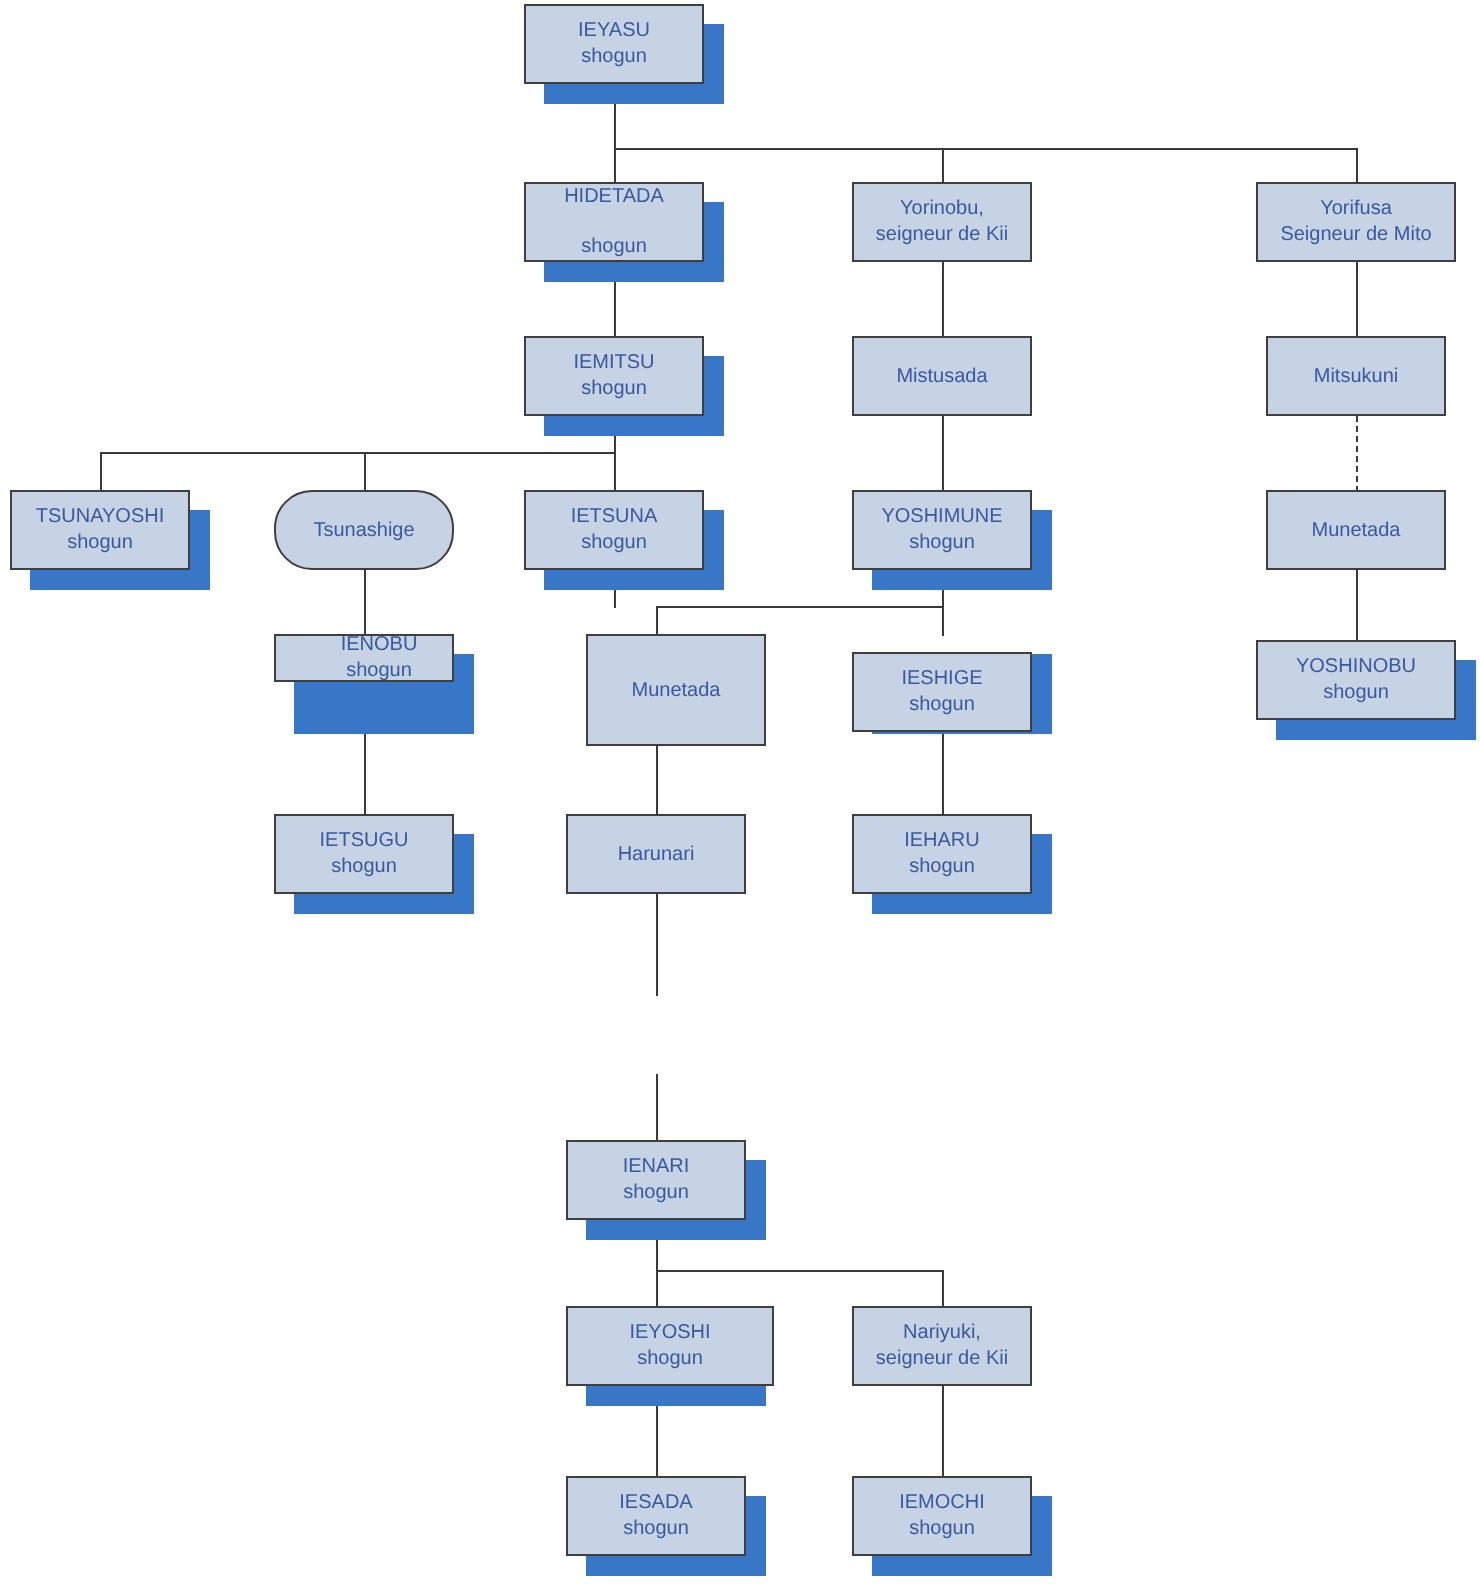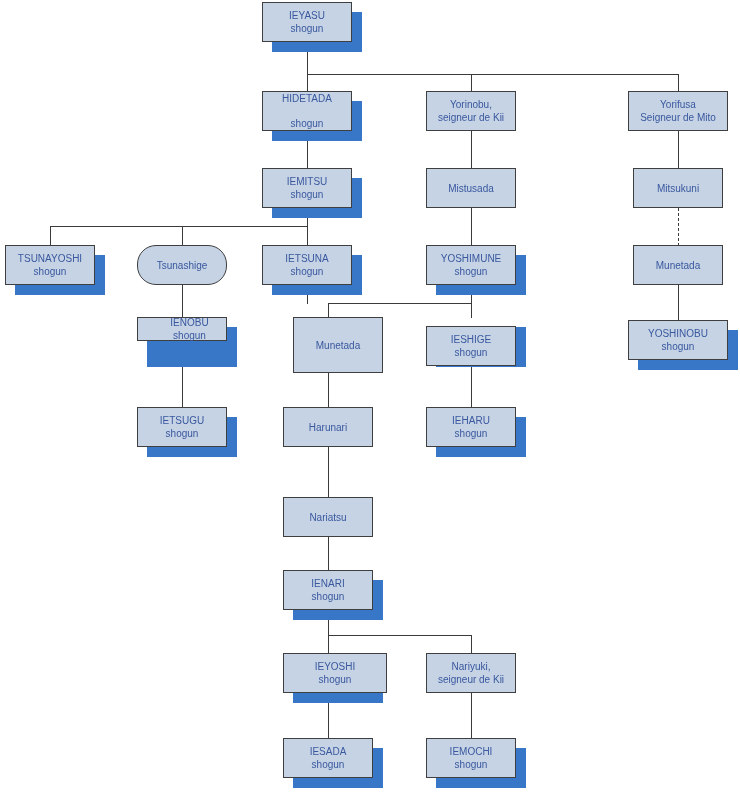--- a/index.html
+++ b/index.html
@@ -157,23 +157,20 @@
       <span class="l2">shogun</span>
     </div>
     <div class="node" style="left: 283px; top: 407px; width: 90px; height: 40px;">
       <span class="l1">Harunari</span>
     </div>
     <div class="shadow" style="left: 436px; top: 417px; width: 90px; height: 40px;"></div>
     <div class="node" style="left: 426px; top: 407px; width: 90px; height: 40px;">
       <span class="l1">IEHARU</span>
       <span class="l2">shogun</span>
     </div>
-    <div class="node" style="left: 283px; top: 497px; width: 90px; height: 40px;">
-      <span class="l1">Nariatsu</span>
-    </div>
     <div class="shadow" style="left: 293px; top: 580px; width: 90px; height: 40px;"></div>
     <div class="node" style="left: 283px; top: 570px; width: 90px; height: 40px;">
       <span class="l1">IENARI</span>
       <span class="l2">shogun</span>
     </div>
     <div class="shadow" style="left: 293px; top: 663px; width: 90px; height: 40px;"></div>
     <div class="node" style="left: 283px; top: 653px; width: 104px; height: 40px;">
       <span class="l1">IEYOSHI</span>
       <span class="l2">shogun</span>
     </div>

